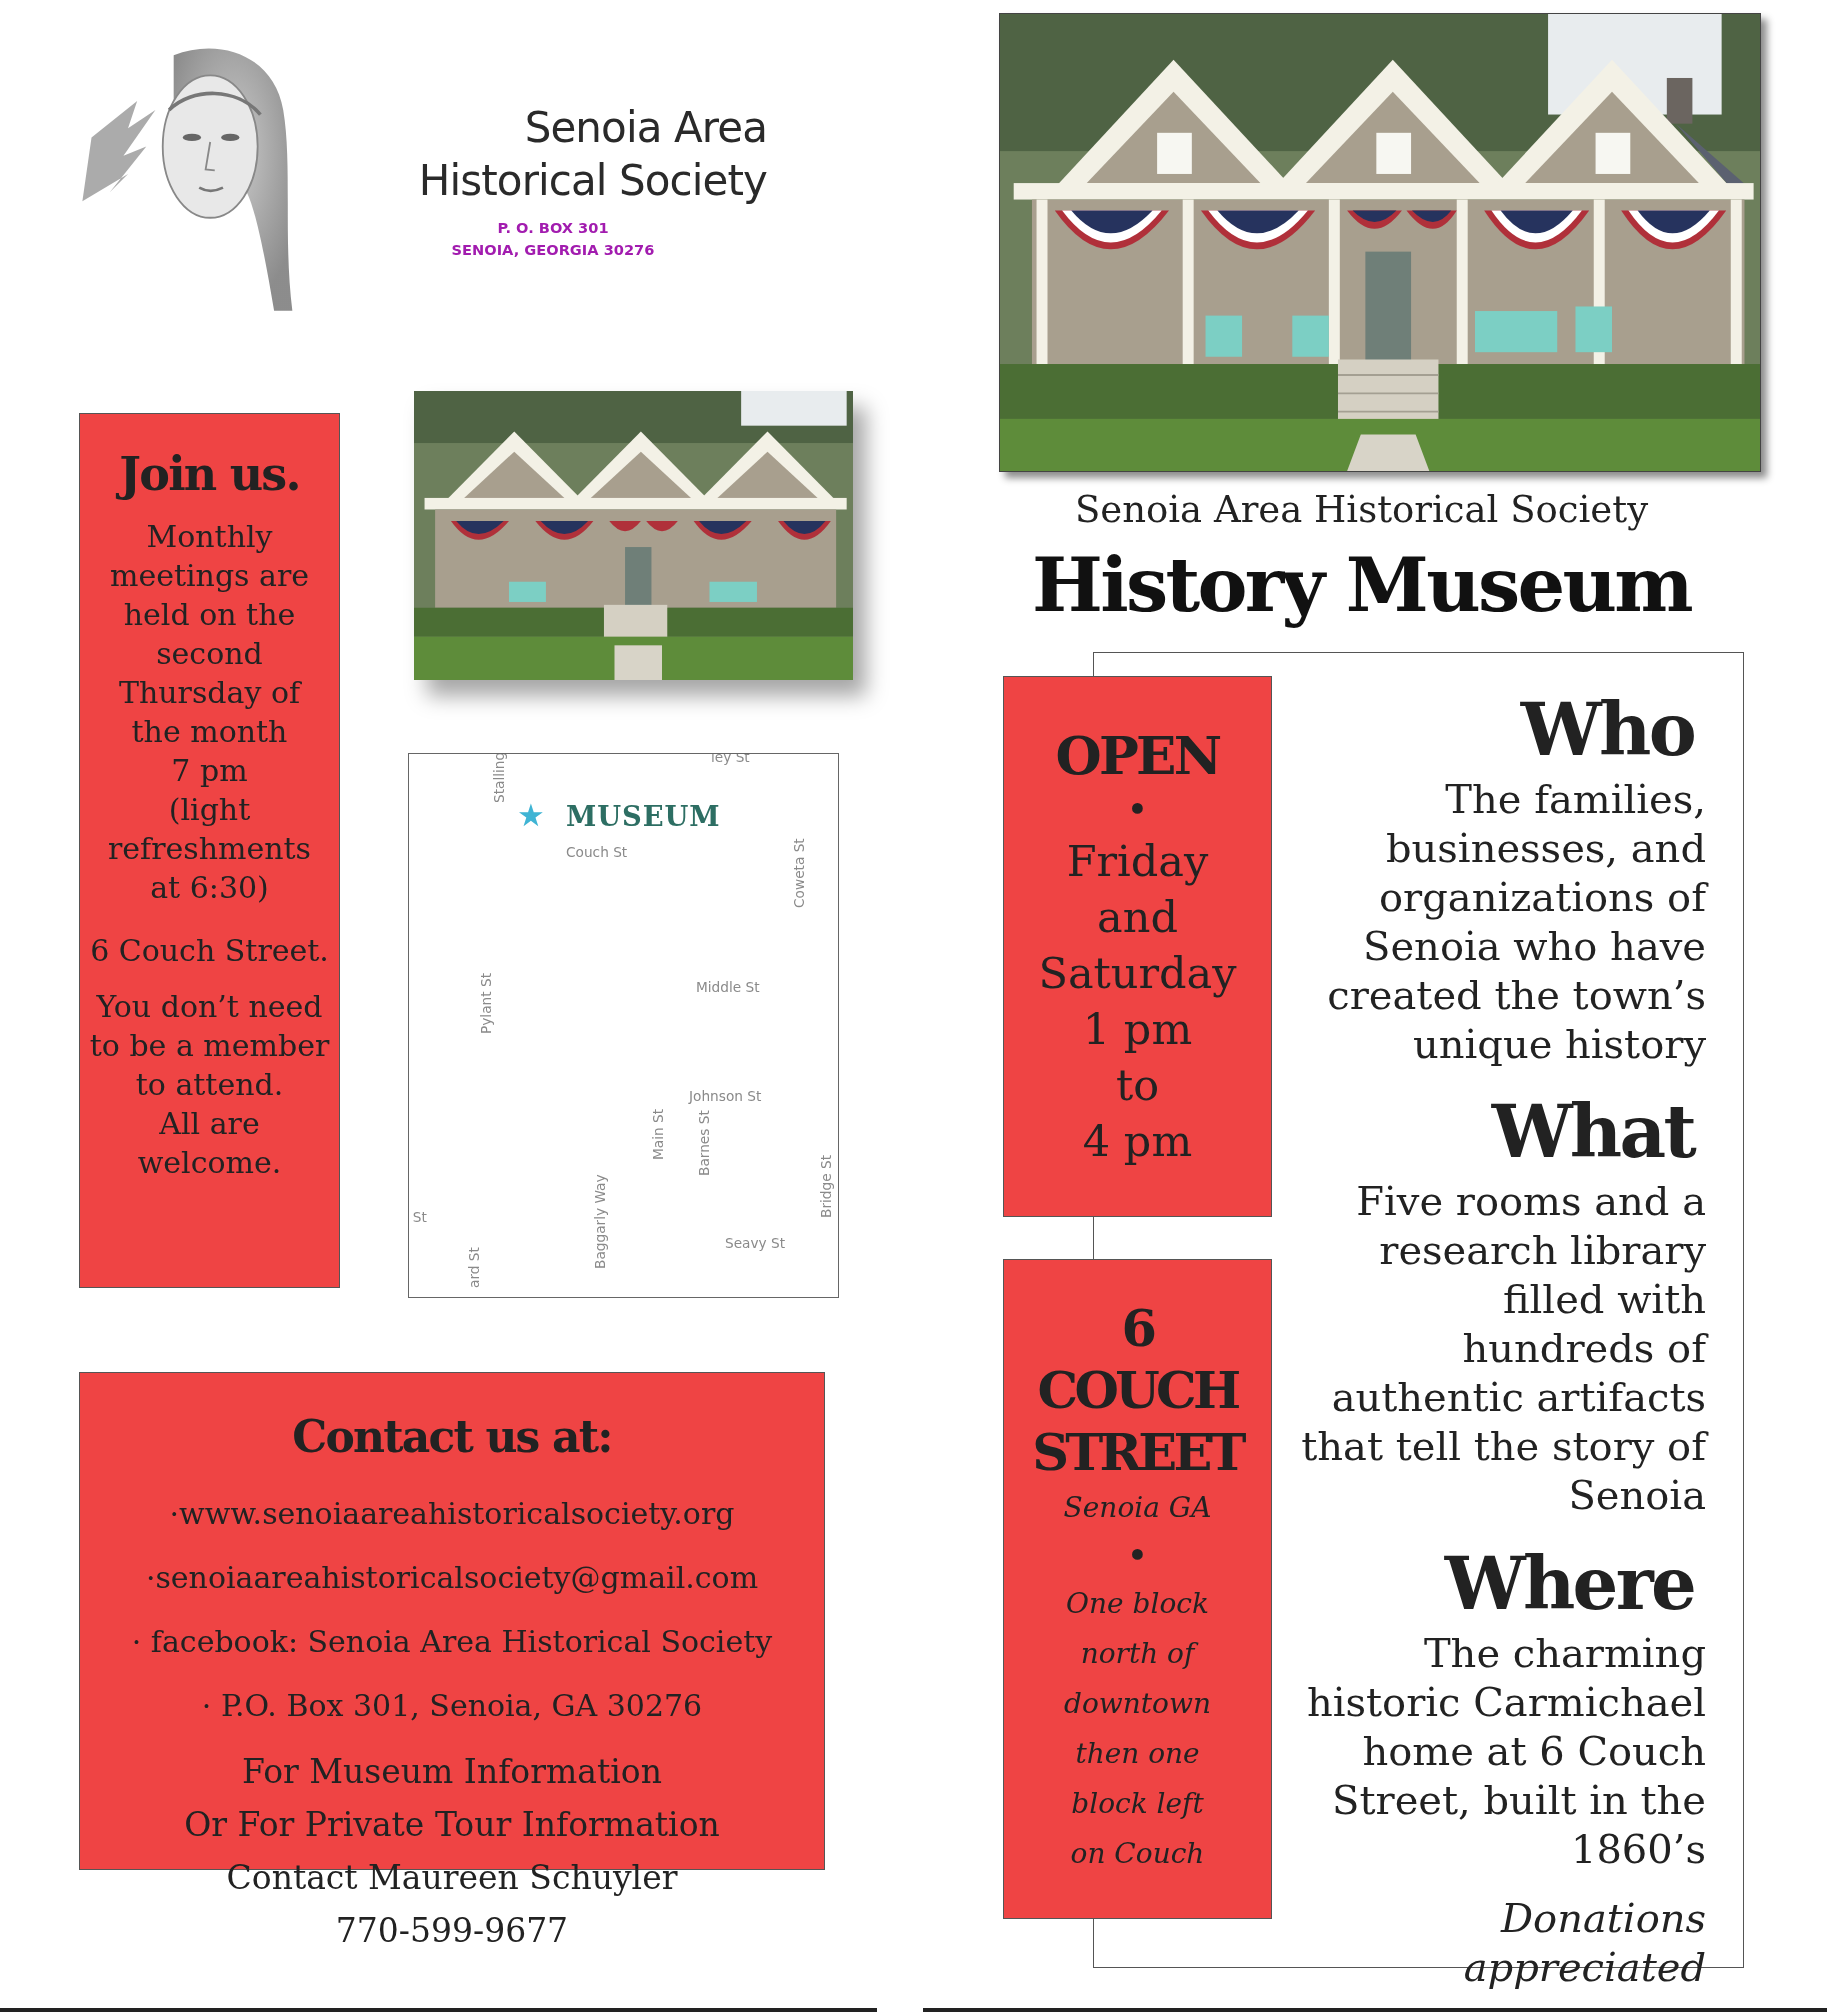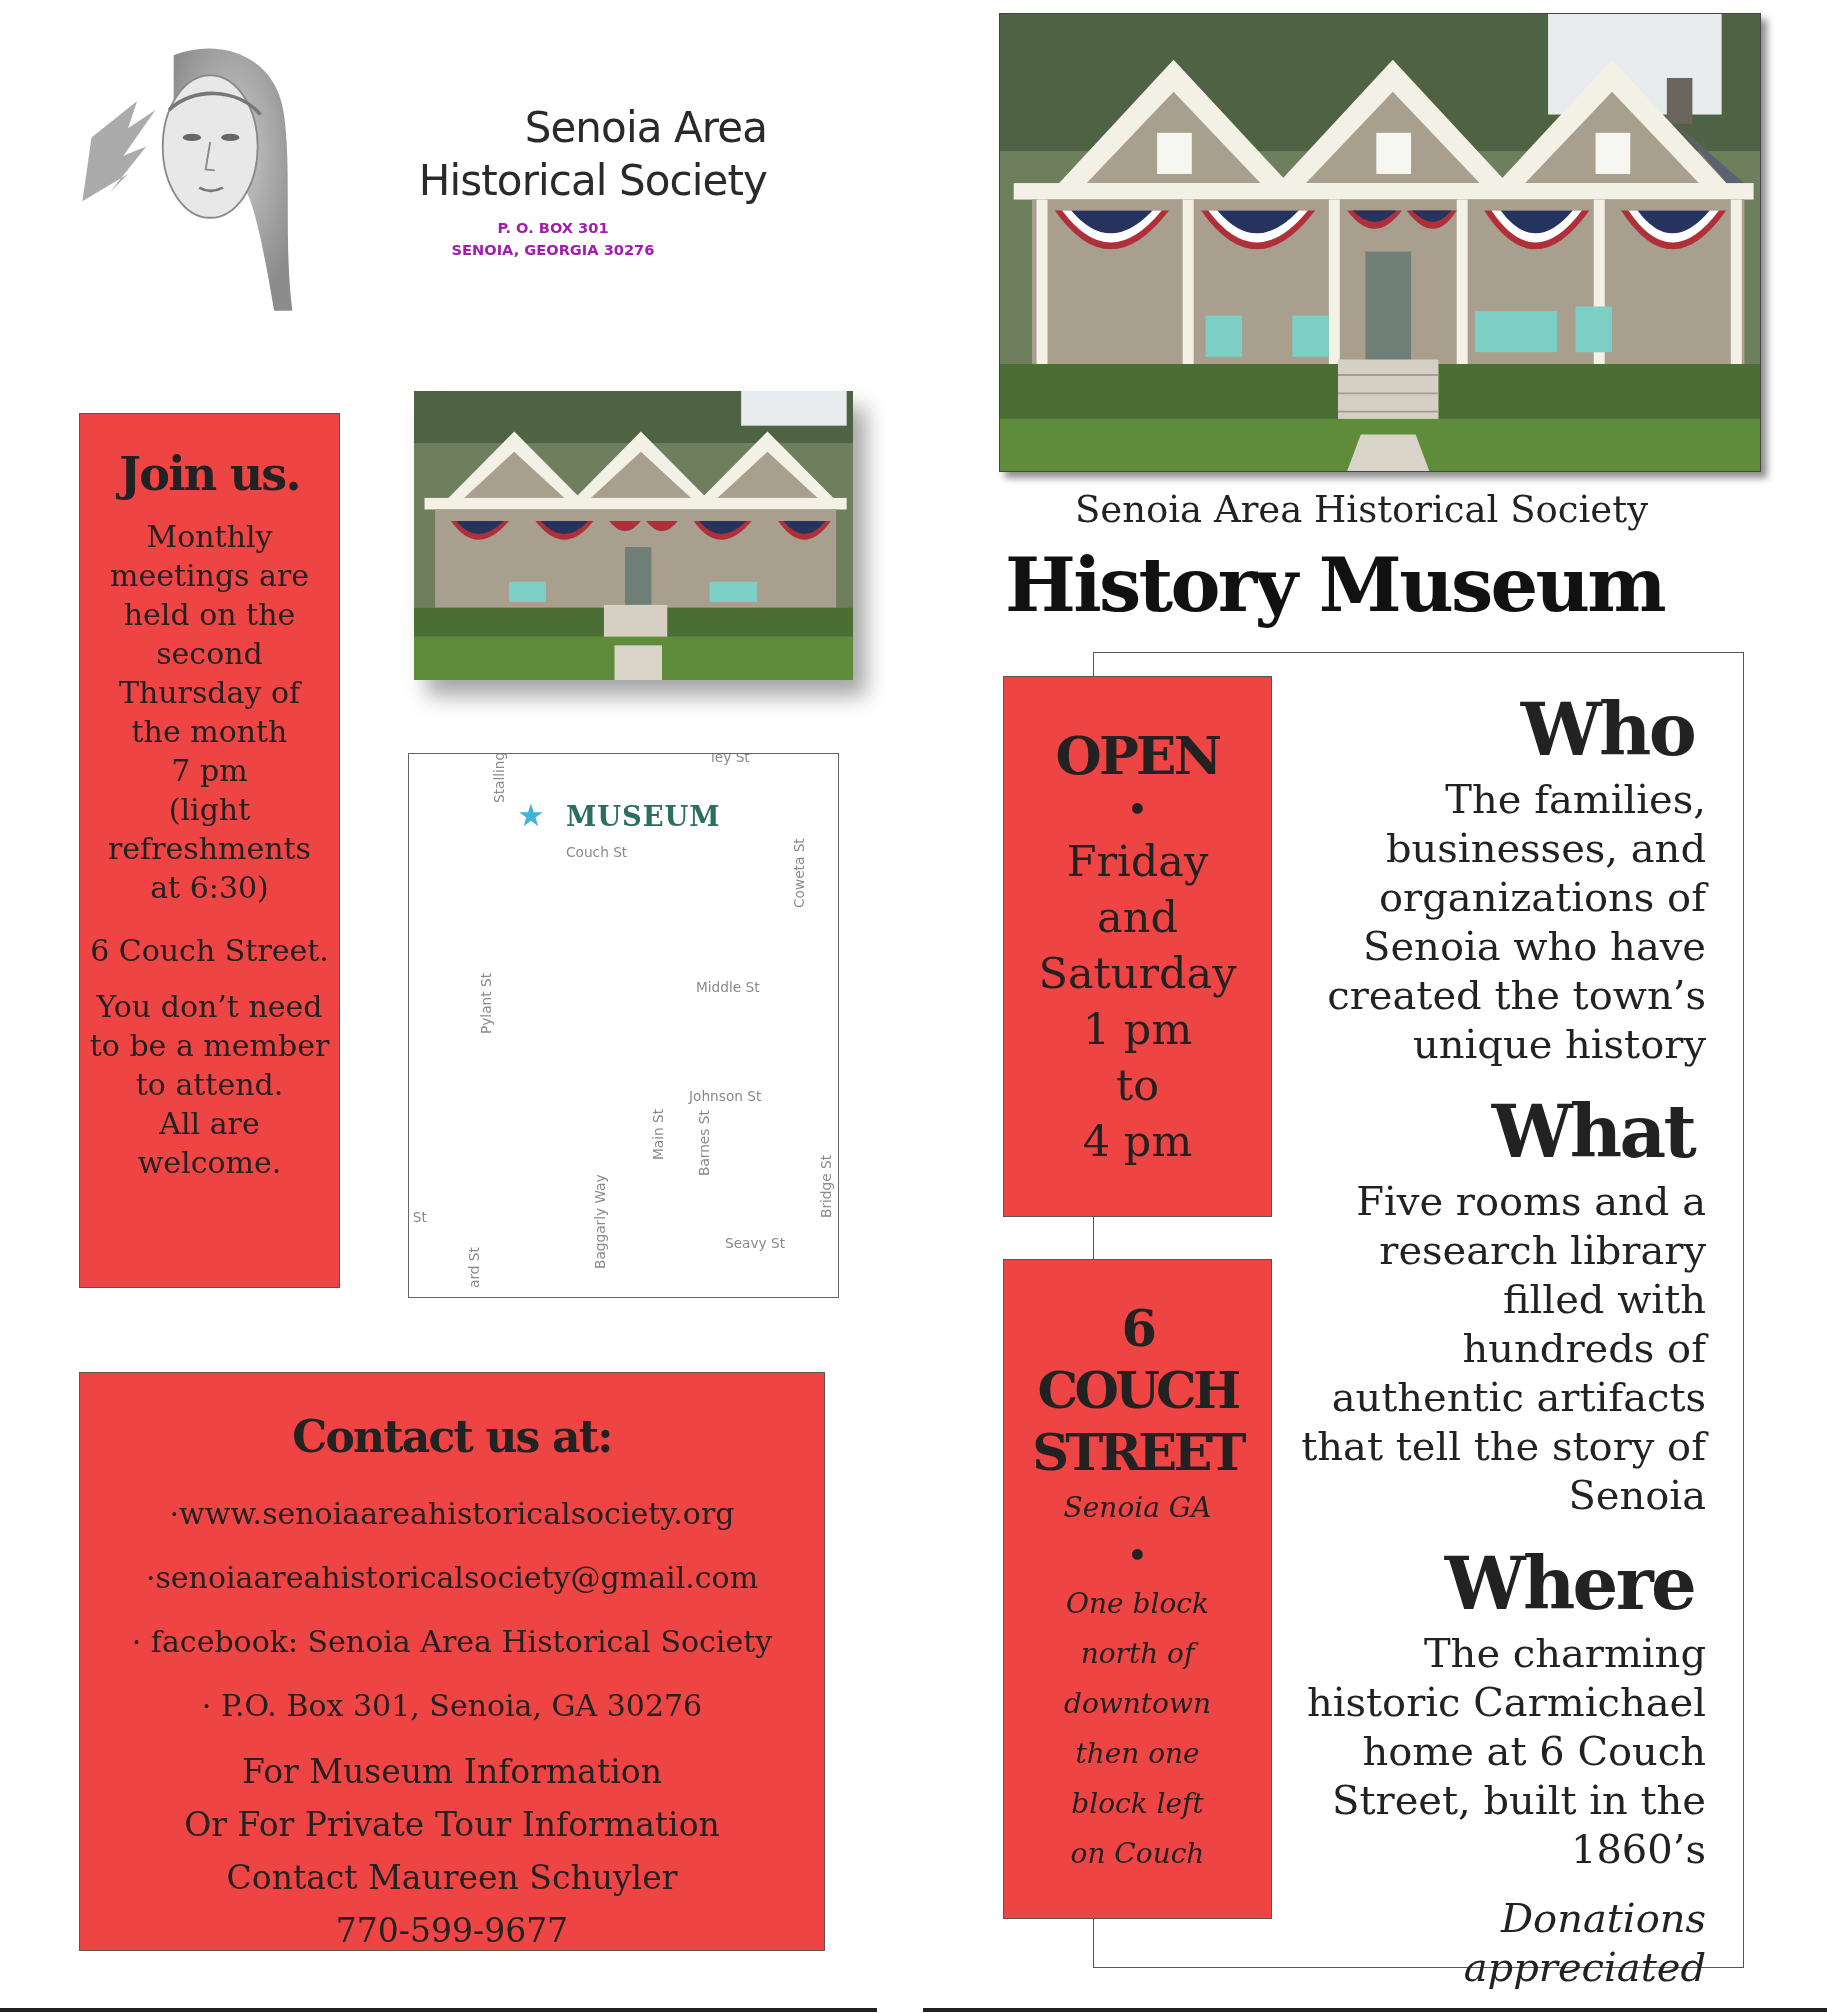--- a/index.html
+++ b/index.html
@@ -26,28 +26,28 @@
   .photo-big { left:999px; top:12.8px; width:760px; height:457px; border:1.8px solid #444; box-shadow:5.5px 5.5px 7.3px rgba(0,0,0,0.45); overflow:hidden; }
 
   
   .map { left:408px; top:753px; width:429px; height:543px; border:1.8px solid #666; background:#fff; overflow:hidden; }
   .street { position:absolute; font-family:"DejaVu Sans", sans-serif; font-size:13.7px; color:#8a8a8a; white-space:nowrap; }
   .vert { transform:rotate(-90deg); transform-origin:left top; }
   .museum-label { position:absolute; left:157px; top:46px; font-family:"DejaVu Serif", serif; font-weight:bold; font-size:27.4px; color:#2d6e63; letter-spacing:0.9px; }
   .museum-star { position:absolute; left:108px; top:46px; font-size:31px; color:#3fb4d4; line-height:31px; }
 
   
-  .contact { left:79px; top:1372px; width:746px; height:579px; padding-top:38px; }
+  .contact { left:79px; top:1372px; width:746px; height:498px; padding-top:38px; }
   .contact h2 { margin:0 0 20px 0; font-size:44px; font-weight:bold; color:#222; letter-spacing:-1.8px; }
   .contact .line { font-size:30px; line-height:64px; color:#222; }
   .contact .info { font-size:33px; line-height:53px; color:#222; margin-top:7.3px; }
 
   
   .rh-sub { left:1005px; top:488px; width:713px; font-size:37px; color:#222; text-align:center; }
-  .rh-title { left:1005px; top:541px; width:713px; font-size:75px; font-weight:bold; color:#111; letter-spacing:-2.7px; }
+  .rh-title { left:1005px; top:541px; width:713px; font-size:75px; font-weight:bold; color:#111; text-align:center; letter-spacing:-2.7px; }
 
   
   .outer-frame { left:1093px; top:652px; width:649px; height:1314px; border:1.8px solid #555; }
 
   .openbox { left:1003px; top:676px; width:269px; height:541px; padding-top:46px; }
   .openbox .big { font-size:53px; font-weight:bold; color:#222; letter-spacing:-2.7px; line-height:64px; }
   .openbox .dot, .addrbox .dot { font-size:37px; line-height:46px; color:#222; }
   .openbox .txt { font-size:43px; line-height:56px; color:#222; }
 
   .addrbox { left:1003px; top:1259px; width:269px; height:660px; padding-top:37px; }

